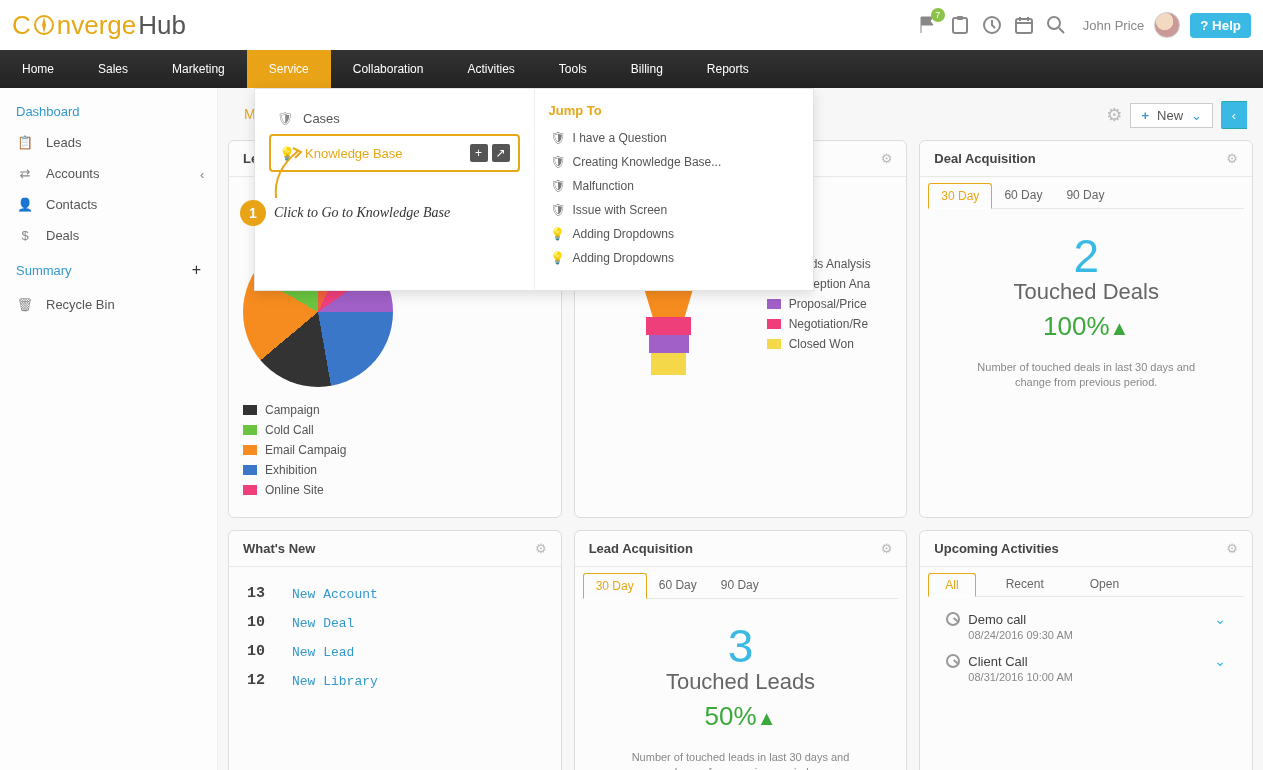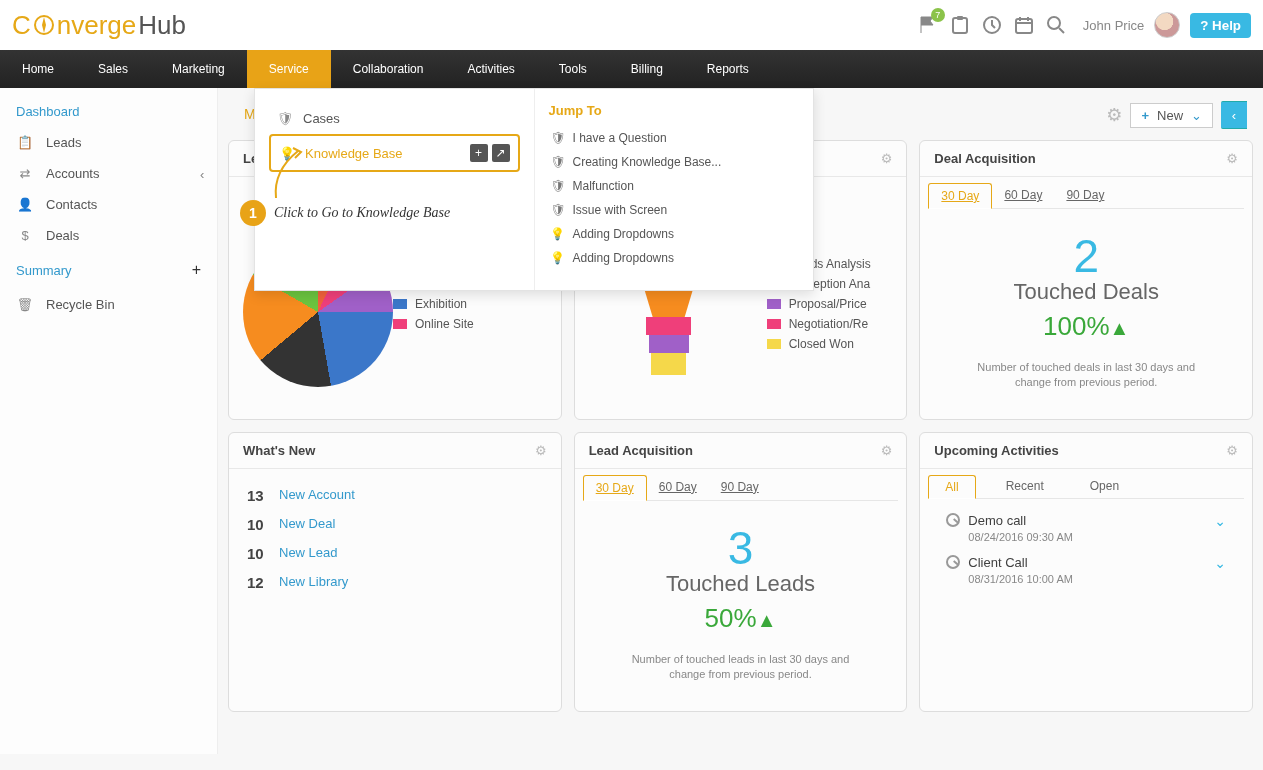--- a/index.html
+++ b/index.html
@@ -47,21 +47,21 @@
 .collapse-btn { background: #39b9e3; color: #fff; width: 26px; height: 28px; border-radius: 2px 0 0 2px; display: flex; align-items: center; justify-content: center; border-top: 1px solid #2aa; border-bottom: 1px solid #2aa; }
 
 .cards-row { display: flex; gap: 12px; margin-bottom: 12px; }
 .card { background: #fcfcfc; border: 1px solid #ddd; border-radius: 6px; flex: 1; padding: 0; }
 .card-hdr { display: flex; align-items: center; justify-content: space-between; padding: 10px 14px; border-bottom: 1px solid #e8e8e8; }
 .card-hdr h3 { font-size: 13px; font-weight: bold; color: #444; }
 .card-gear { color: #bbb; cursor: pointer; }
 .card-body { padding: 12px 14px 20px; }
 
 
-.pie-wrap { display: flex; align-items: flex-start; }
+.pie-wrap { display: flex; gap: 16px; align-items: flex-start; flex-direction: column; }
 .pie { width: 150px; height: 150px; border-radius: 50%;
   background: conic-gradient(
     #f2623b 0deg 25deg,
     #ef3f7a 25deg 55deg,
     #a060c8 55deg 90deg,
     #3b77c9 90deg 170deg,
     #333 170deg 230deg,
     #f68c1f 230deg 300deg,
     #6bc43f 300deg 360deg
   );
@@ -74,31 +74,31 @@
 .funnel-wrap { display: flex; gap: 18px; align-items: flex-start; }
 .funnel { position: relative; width: 160px; height: 140px; display: flex; flex-direction: column; align-items: center; }
 .funnel .seg { height: 18px; }
 .funnel .s1 { width: 80px; background: #f68c1f; height: 80px; clip-path: polygon(0 0, 100% 0, 70% 100%, 30% 100%); }
 .funnel .s2 { width: 45px; background: #ef3f7a; }
 .funnel .s3 { width: 40px; background: #a060c8; }
 .funnel .s4 { width: 35px; background: #f5d84a; height: 22px; }
 
 
 .tabs-mini { display: flex; margin: 6px 8px 8px; border-bottom: 1px solid #e6e6e6; }
-.tab-mini { padding: 5px 12px; color: #666; font-size: 12px; cursor: pointer; text-decoration: underline; }
+.tab-mini { padding: 5px 12px; color: #666; font-size: 12px; cursor: pointer; }
 .tab-mini.active { color: #e6a817; border: 1px solid #e6a817; border-bottom-color: #fff; margin-bottom: -1px; border-radius: 3px 3px 0 0; }
 .big-num { font-size: 46px; color: #39b9e3; text-align: center; font-weight: 300; }
 .touched { font-size: 22px; color: #666; text-align: center; margin-top: -4px; }
 .percent-row { text-align: center; margin-top: 6px; }
 .percent { color: #3aa83a; font-size: 26px; font-weight: 500; }
 .up-tri { color: #3aa83a; font-size: 20px; }
 .subtext { color: #888; font-size: 11px; text-align: center; margin: 18px 30px 8px; line-height: 1.4; }
 
 
-.wn-item { display: flex; gap: 8px; align-items: flex-start; padding: 6px 4px; }
+.wn-item { display: flex; gap: 21px; align-items: flex-end; padding: 6px 4px; font-family: Liberation Mono, monospace; }
 .wn-count { font-weight: bold; color: #444; width: 24px; font-size: 15px; }
 .wn-label { color: #3399cc; cursor: pointer; }
 
 
 .filter-tabs { display: flex; gap: 14px; border-bottom: 1px solid #e6e6e6; margin: 6px 8px 8px; }
 .ftab { padding: 4px 16px; color: #666; font-size: 12px; cursor: pointer; }
 .ftab.active { color: #e6a817; border: 1px solid #e6a817; border-bottom-color: #fff; margin-bottom: -1px; border-radius: 3px 3px 0 0; }
 .activity { padding: 6px 12px; }
 .activity .title { display: flex; align-items: center; justify-content: space-between; }
 .activity .name { color: #404040; display: flex; align-items: flex-start; gap: 8px; }

